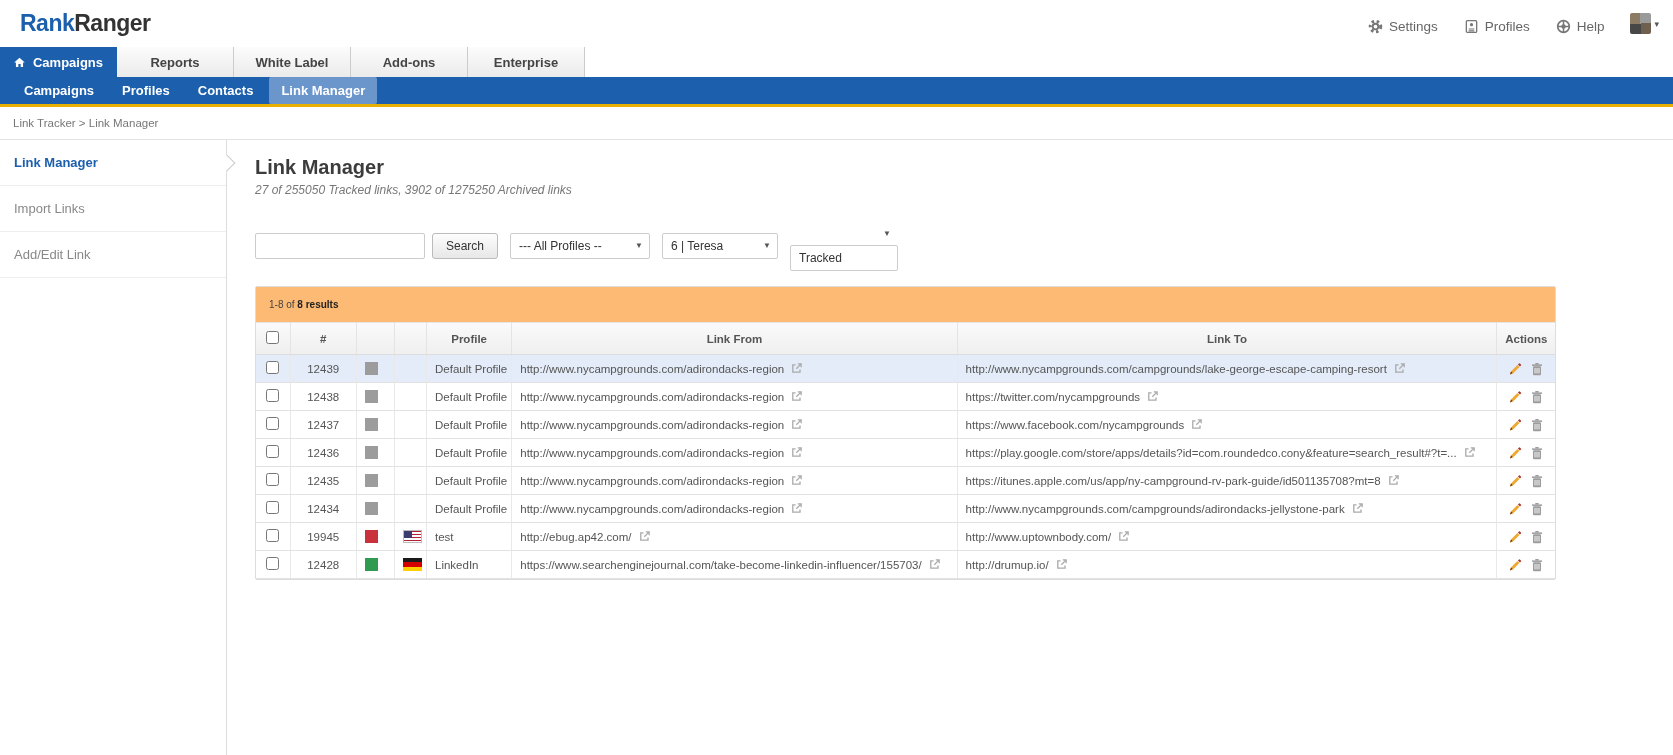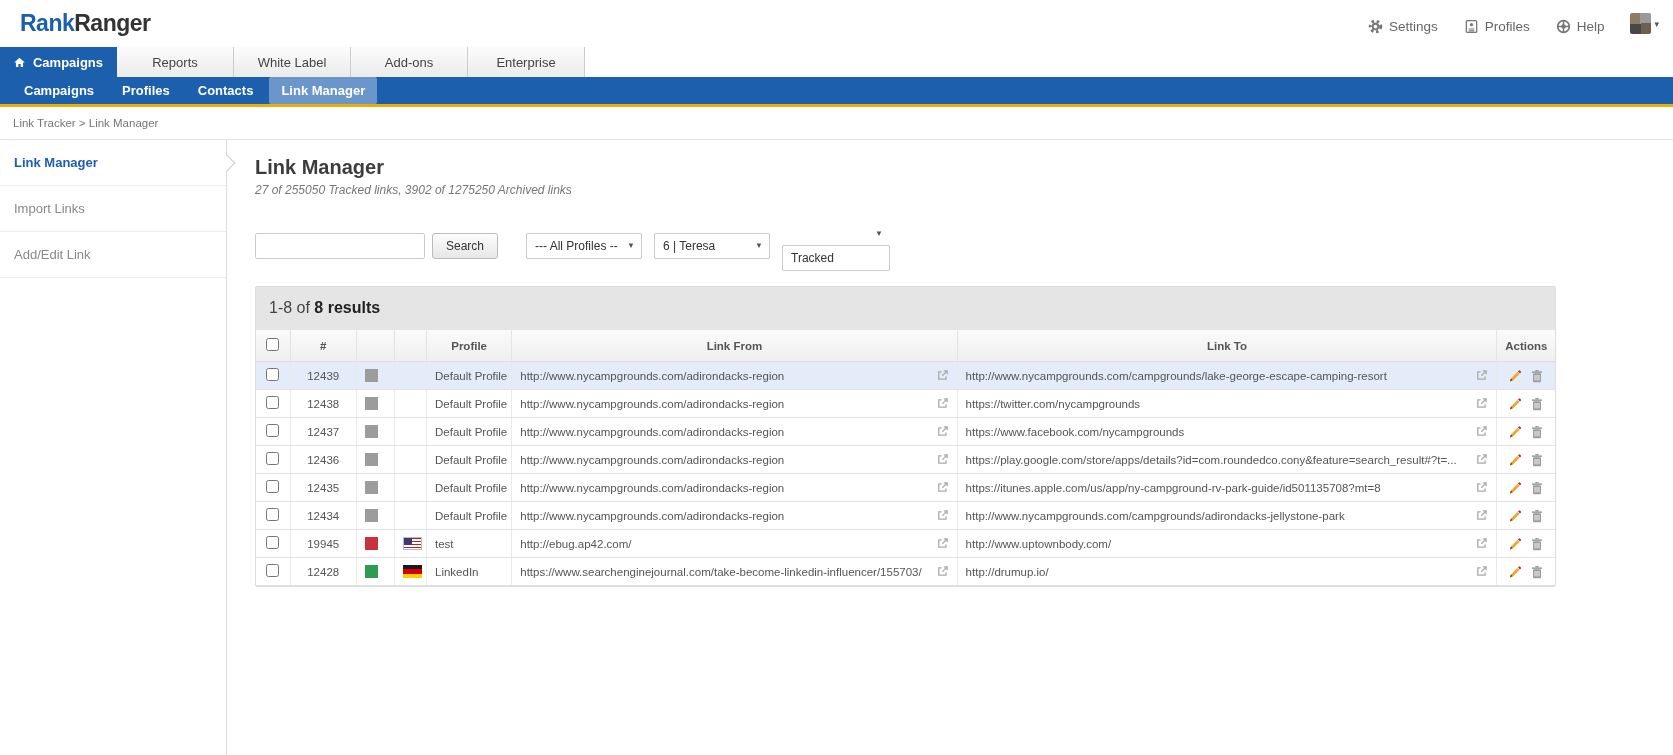--- a/index.html
+++ b/index.html
@@ -15,21 +15,21 @@
   .top-menu-item svg { display:block; }
   .avatar-wrap { display:flex; align-items:center; gap:3px; cursor:pointer; }
   .avatar { width:21px; height:21px; border-radius:2px;
     background:conic-gradient(#9a9a9a 0 25%, #6f5f4e 25% 50%, #474747 50% 75%, #8d7c64 75%); }
   .avatar-caret { font-size:9px; color:#555; }
 
   
   .tabs-row { height:30px; display:flex; background:#fff; }
   .tab { width:117px; display:flex; align-items:center; justify-content:center; gap:7px;
     font-size:13px; color:#444; background:linear-gradient(#fcfcfc,#ebebeb);
-    border-right:1px solid #ccc; cursor:pointer; }
+    border-right:1px solid #ccc; cursor:pointer;font-weight:bold; }
   .tab:first-child { border-left:none; }
   .tab.active { background:#1b5fad; color:#fff; font-weight:bold; border-right:1px solid #1b5fad; }
   .tabs-spacer { flex:1; }
 
   
   .subnav { height:30px; background:#1b5fad; display:flex; align-items:center; padding:0 12px; gap:4px;
     border-bottom:3px solid #e8b102; }
   .subnav-item { color:#fff; font-size:13px; font-weight:bold; padding:6px 12px; cursor:pointer; }
   .subnav-item.active { background:#6b96cc; border-radius:2px; }
 
@@ -57,46 +57,46 @@
 
   
   .filter-row { display:flex; gap:7px; margin-top:24px; align-items:center; }
   .search-input { width:170px; height:26px; border:1px solid #ccc; border-radius:2px; padding:0 7px; font-size:12px; font-family:inherit; }
   .btn-search { height:26px; padding:4px 13px; font-size:12px; color:#333; background:linear-gradient(#fdfdfd,#e7e7e7);
     border:1px solid #bbb; border-radius:3px; cursor:pointer; font-family:inherit; }
   .sel { position:relative; display:inline-block; margin-left:5px; }
   .sel select { appearance:none; -webkit-appearance:none; height:26px; border:1px solid #ccc; border-radius:2px;
     background:#fff; font-size:12px; color:#333; padding:0 20px 0 8px; font-family:inherit; cursor:pointer; }
   .sel::after { content:"▼"; position:absolute; right:7px; top:8px; font-size:8px; color:#555; pointer-events:none; }
-  .sel-profiles select { width:116px;margin-left:16px; } .sel-campaign select { width:116px; } .sel-status select { width:108px;margin-top:24px; }
+  .sel-profiles select { width:140px; } .sel-campaign select { width:116px; } .sel-status select { width:108px;margin-top:24px; }
   .sel-perpage select { width:46px; }
 
   
   .panel { border:1px solid #ddd; border-radius:2px; margin-top:15px; background:#fff; }
-  .panel-head { padding:12px 13px; font-size:16px; color:#444; background:#e5e5e5; border-bottom:1px solid #e5e5e5; }
+  .panel-head { padding:12px 13px; font-size:10px; color:#444; background:#fdba74; border-bottom:1px solid #e5e5e5; }
   .panel-head b { color:#222; }
 
   table { width:100%; border-collapse:collapse; table-layout:fixed; }
   col.c-check{width:34px;} col.c-id{width:66px;} col.c-color{width:38px;} col.c-flag{width:32px;}
   col.c-profile{width:85px;} col.c-from{width:444px;} col.c-to{width:538px;} col.c-act{width:58px;}
   th { background:linear-gradient(#fafafa,#efefef); font-size:11.5px; color:#555; text-align:center;
     padding:8px 8px; border-bottom:1px solid #ddd; border-right:1px solid #e4e4e4; font-weight:bold; }
   th:last-child { border-right:none; }
   td { font-size:11.5px; color:#555; padding:6px 8px; border-bottom:1px solid #e2e2e2; border-right:1px solid #e9e9e9;
     white-space:nowrap; overflow:hidden; }
   td:last-child { border-right:none; }
   tr[data-hl="true"] td { background:#e3ecf8; }
   td.td-id { text-align:center; }
   td.td-check, th.th-check { text-align:center; }
   .color-box { display:inline-block; width:13px; height:13px; vertical-align:middle; }
   .flag { display:inline-block; width:19px; height:13px; vertical-align:middle; position:relative; }
   .flag[data-flag="us"] { background:repeating-linear-gradient(#b22234 0 1.5px, #fff 1.5px 3px); border:0.5px solid #bbb; }
   .flag[data-flag="us"]::after { content:""; position:absolute; left:0; top:0; width:8px; height:7px; background:#3c3b6e; }
   .flag[data-flag="de"] { background:linear-gradient(#1a1a1a 0 33%, #d40000 33% 66%, #ffce00 66% 100%); }
-  .link-cell { display:flex; align-items:center; justify-content:space-between; gap:6px; }
+  .link-cell { display:flex; align-items:center; justify-content:flex-start; gap:6px; }
   .link-text { overflow:hidden; text-overflow:ellipsis; white-space:nowrap; }
   .ext-btn { flex-shrink:0; cursor:pointer; display:flex; }
   .act-cell { display:flex; gap:8px; justify-content:center; align-items:center; }
   .act-cell svg { cursor:pointer; }
 
   
   .table-footer { display:flex; justify-content:space-between; align-items:center; margin-top:15px; }
   .btn-bulk { background:#1464c8; border:1px solid #0f56ad; color:#fff; font-size:13px; font-weight:bold;
     padding:8px 17px; border-radius:3px; cursor:pointer; font-family:inherit; }
   .perpage { display:flex; align-items:center; font-size:13px; color:#555; }

